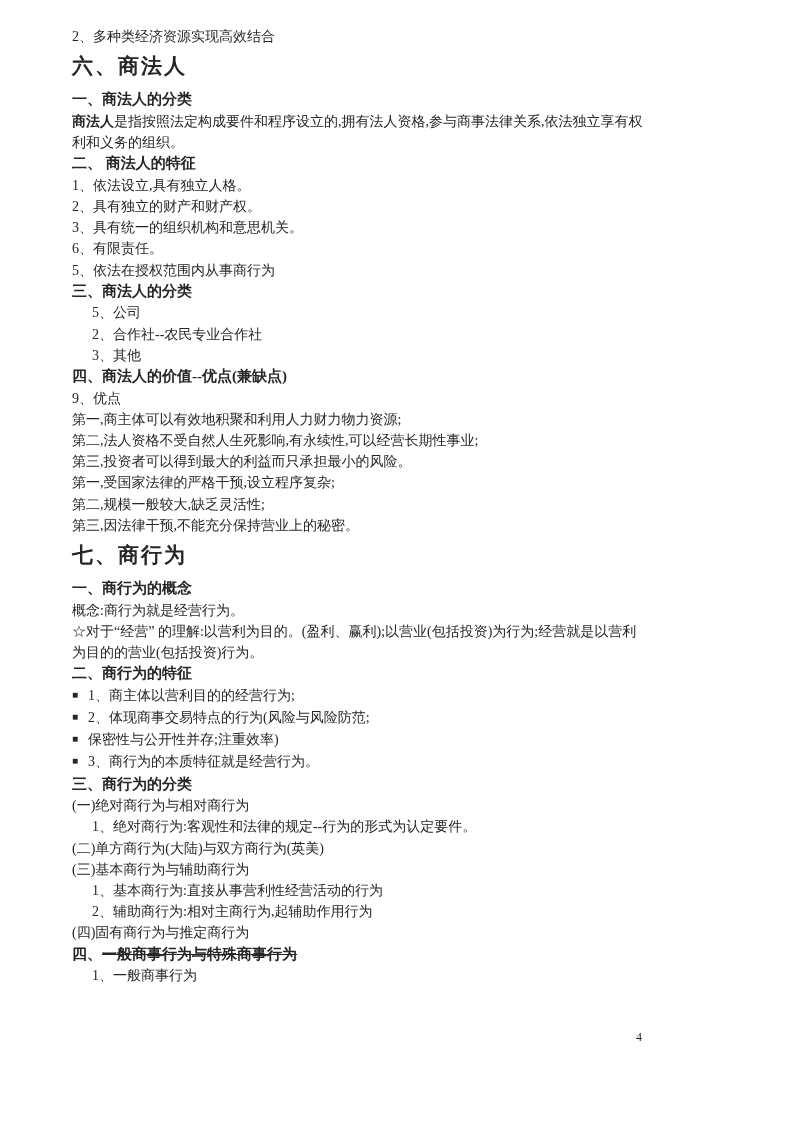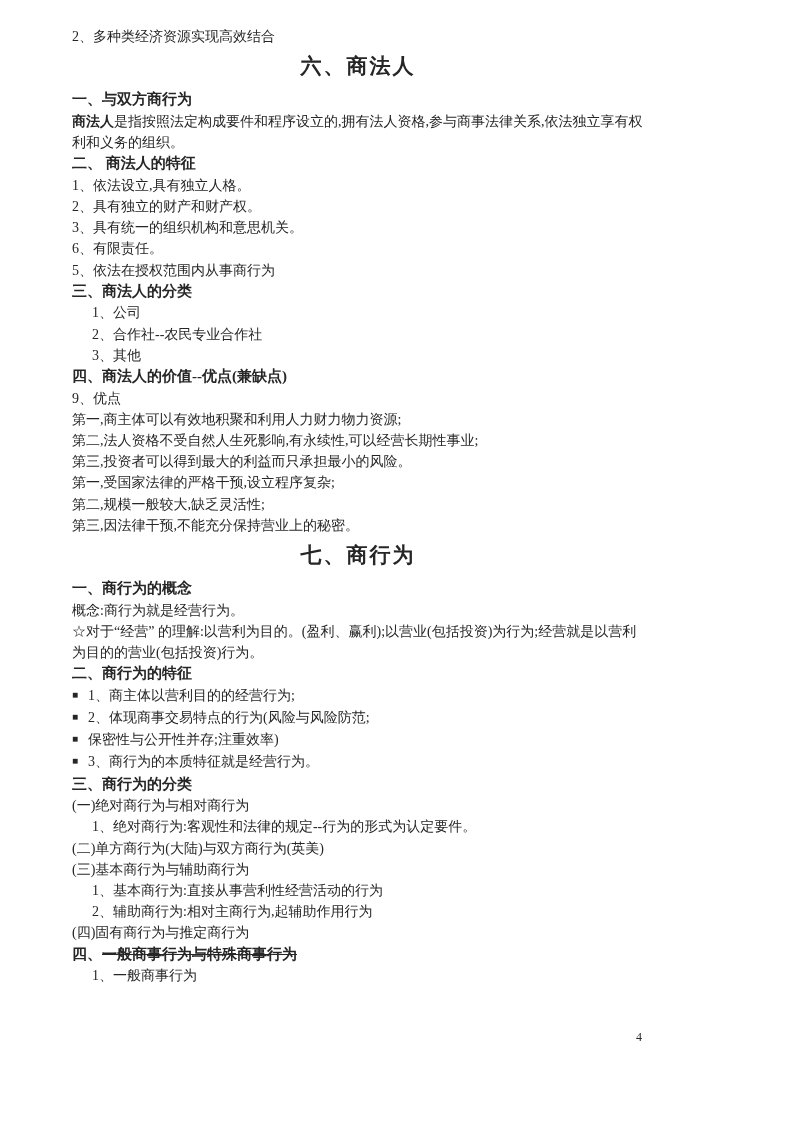--- a/index.html
+++ b/index.html
@@ -7,21 +7,21 @@
     width:716px;height:1122px;box-sizing:border-box;
     padding:26px 72px 0 72px;position:relative;
     background:var(--bg,#fff);color:var(--fg,#262626);
     font-family:"Liberation Serif","DejaVu Serif",serif;
     overflow:hidden;
   }
   .blk{margin:0;padding:0;}
   .body{font-size:14px;line-height:21.2px;}
   .heading{font-size:15px;font-weight:bold;line-height:21.6px;}
   .chapter{
-    font-size:21px;font-weight:bold;text-align:center;
+    font-size:21px;font-weight:bold;text-align:left;
     line-height:30px;margin:4px 0 8px 0;letter-spacing:2px;
   }
   .ind1{padding-left:20px;}
   .ind2{padding-left:16px;}
   .bullet-item .bullet{
     font-size:10px;margin-right:10px;display:inline-block;
     transform:translateY(-2px);
   }
   .bold{font-weight:bold;}
   .strike{text-decoration:line-through;}
@@ -30,30 +30,30 @@
     font-size:12px;color:var(--fg,#262626);
   }
 </style>
 </head>
 <body>
 
 <div class="page">
   <div id="content">
       <p class="blk body"><span class="">2、多种类经济资源实现高效结合</span></p>
       <p class="blk chapter"><span class="bold ">六、商法人</span></p>
-      <p class="blk heading"><span class="bold ">一、与双方商行为</span></p>
+      <p class="blk heading"><span class="bold ">一、商法人的分类</span></p>
       <p class="blk body"><span class="bold ">商法人</span><span class="">是指按照法定构成要件和程序设立的,拥有法人资格,参与商事法律关系,依法独立享有权利和义务的组织。</span></p>
       <p class="blk heading"><span class="bold ">二、 商法人的特征</span></p>
       <p class="blk body"><span class="">1、依法设立,具有独立人格。</span></p>
       <p class="blk body"><span class="">2、具有独立的财产和财产权。</span></p>
       <p class="blk body"><span class="">3、具有统一的组织机构和意思机关。</span></p>
       <p class="blk body"><span class="">6、有限责任。</span></p>
       <p class="blk body"><span class="">5、依法在授权范围内从事商行为</span></p>
       <p class="blk heading"><span class="bold ">三、商法人的分类</span></p>
-      <p class="blk body ind1"><span class="">1、公司</span></p>
+      <p class="blk body ind1"><span class="">5、公司</span></p>
       <p class="blk body ind1"><span class="">2、合作社--农民专业合作社</span></p>
       <p class="blk body ind1"><span class="">3、其他</span></p>
       <p class="blk heading"><span class="bold ">四、商法人的价值--优点(兼缺点)</span></p>
       <p class="blk body"><span class="">9、优点</span></p>
       <p class="blk body"><span class="">第一,商主体可以有效地积聚和利用人力财力物力资源;</span></p>
       <p class="blk body"><span class="">第二,法人资格不受自然人生死影响,有永续性,可以经营长期性事业;</span></p>
       <p class="blk body"><span class="">第三,投资者可以得到最大的利益而只承担最小的风险。</span></p>
       <p class="blk body"><span class="">第一,受国家法律的严格干预,设立程序复杂;</span></p>
       <p class="blk body"><span class="">第二,规模一般较大,缺乏灵活性;</span></p>
       <p class="blk body"><span class="">第三,因法律干预,不能充分保持营业上的秘密。</span></p>

